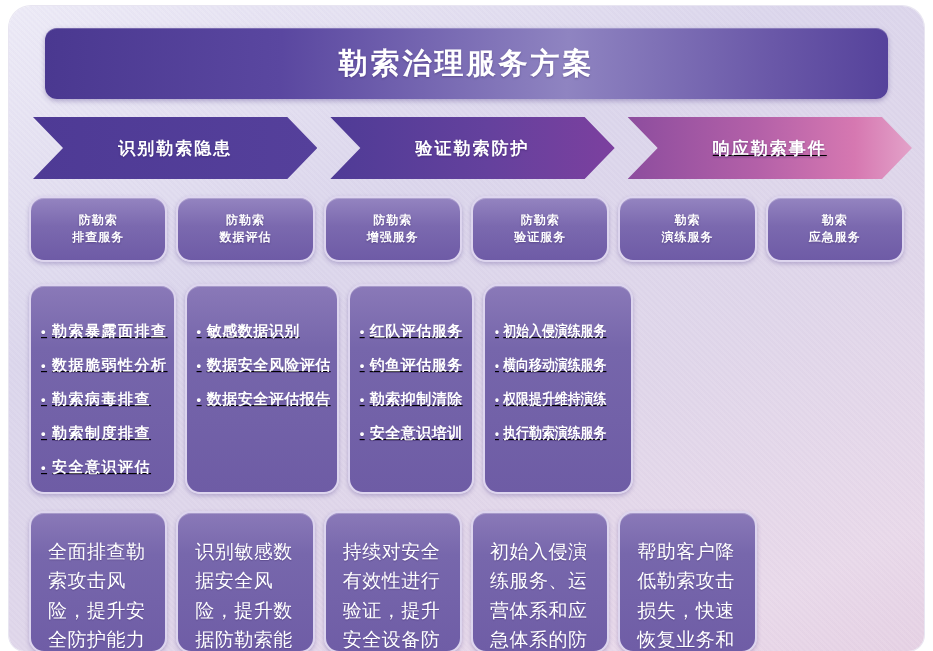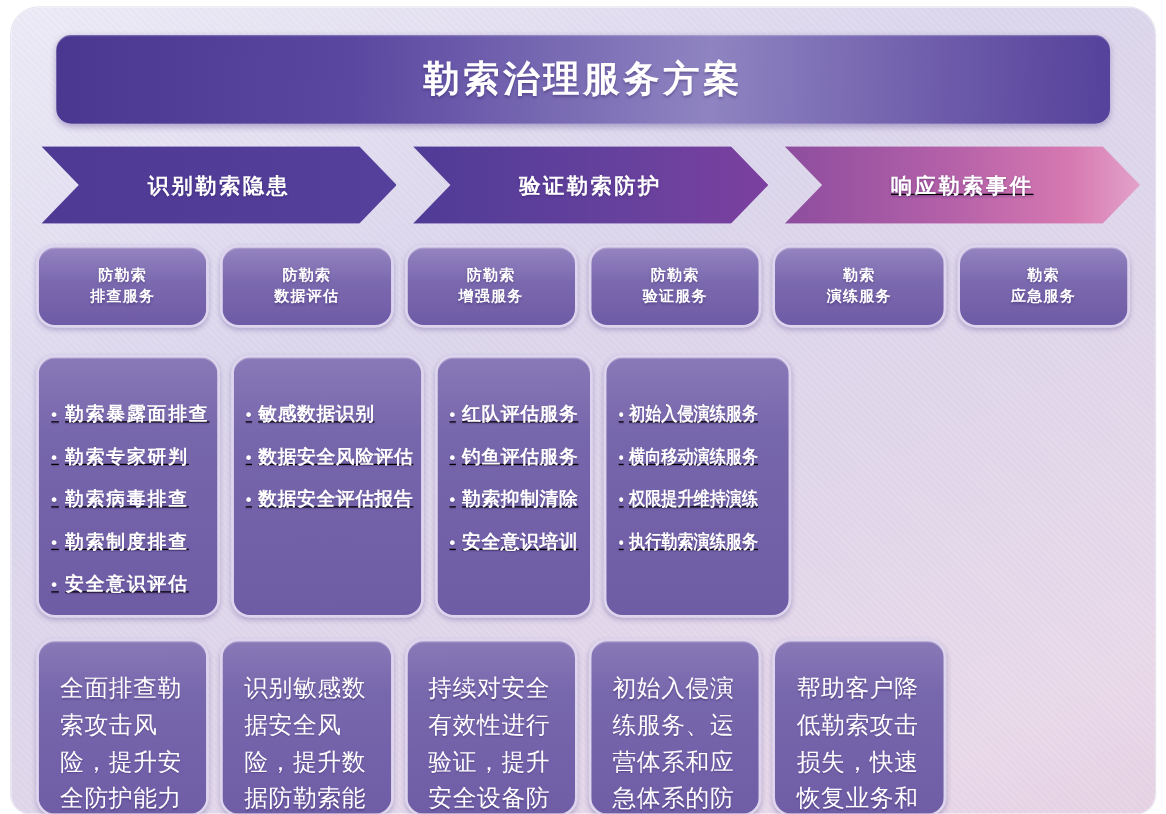--- a/index.html
+++ b/index.html
@@ -129,21 +129,21 @@
 验证服务</div>
     <div class="box hdr">勒索
 演练服务</div>
     <div class="box hdr">勒索
 应急服务</div>
   </div>
 
   <div class="row list-row">
     <ul class="box list wide">
       <li>勒索暴露面排查</li>
-      <li>勒索专家研判</li>
+      <li>数据脆弱性分析</li>
       <li>勒索病毒排查</li>
       <li>勒索制度排查</li>
       <li>安全意识评估</li>
     </ul>
     <ul class="box list">
       <li>敏感数据识别</li>
       <li class="squeeze">数据安全风险评估</li>
       <li class="squeeze">数据安全评估报告</li>
     </ul>
     <ul class="box list">

